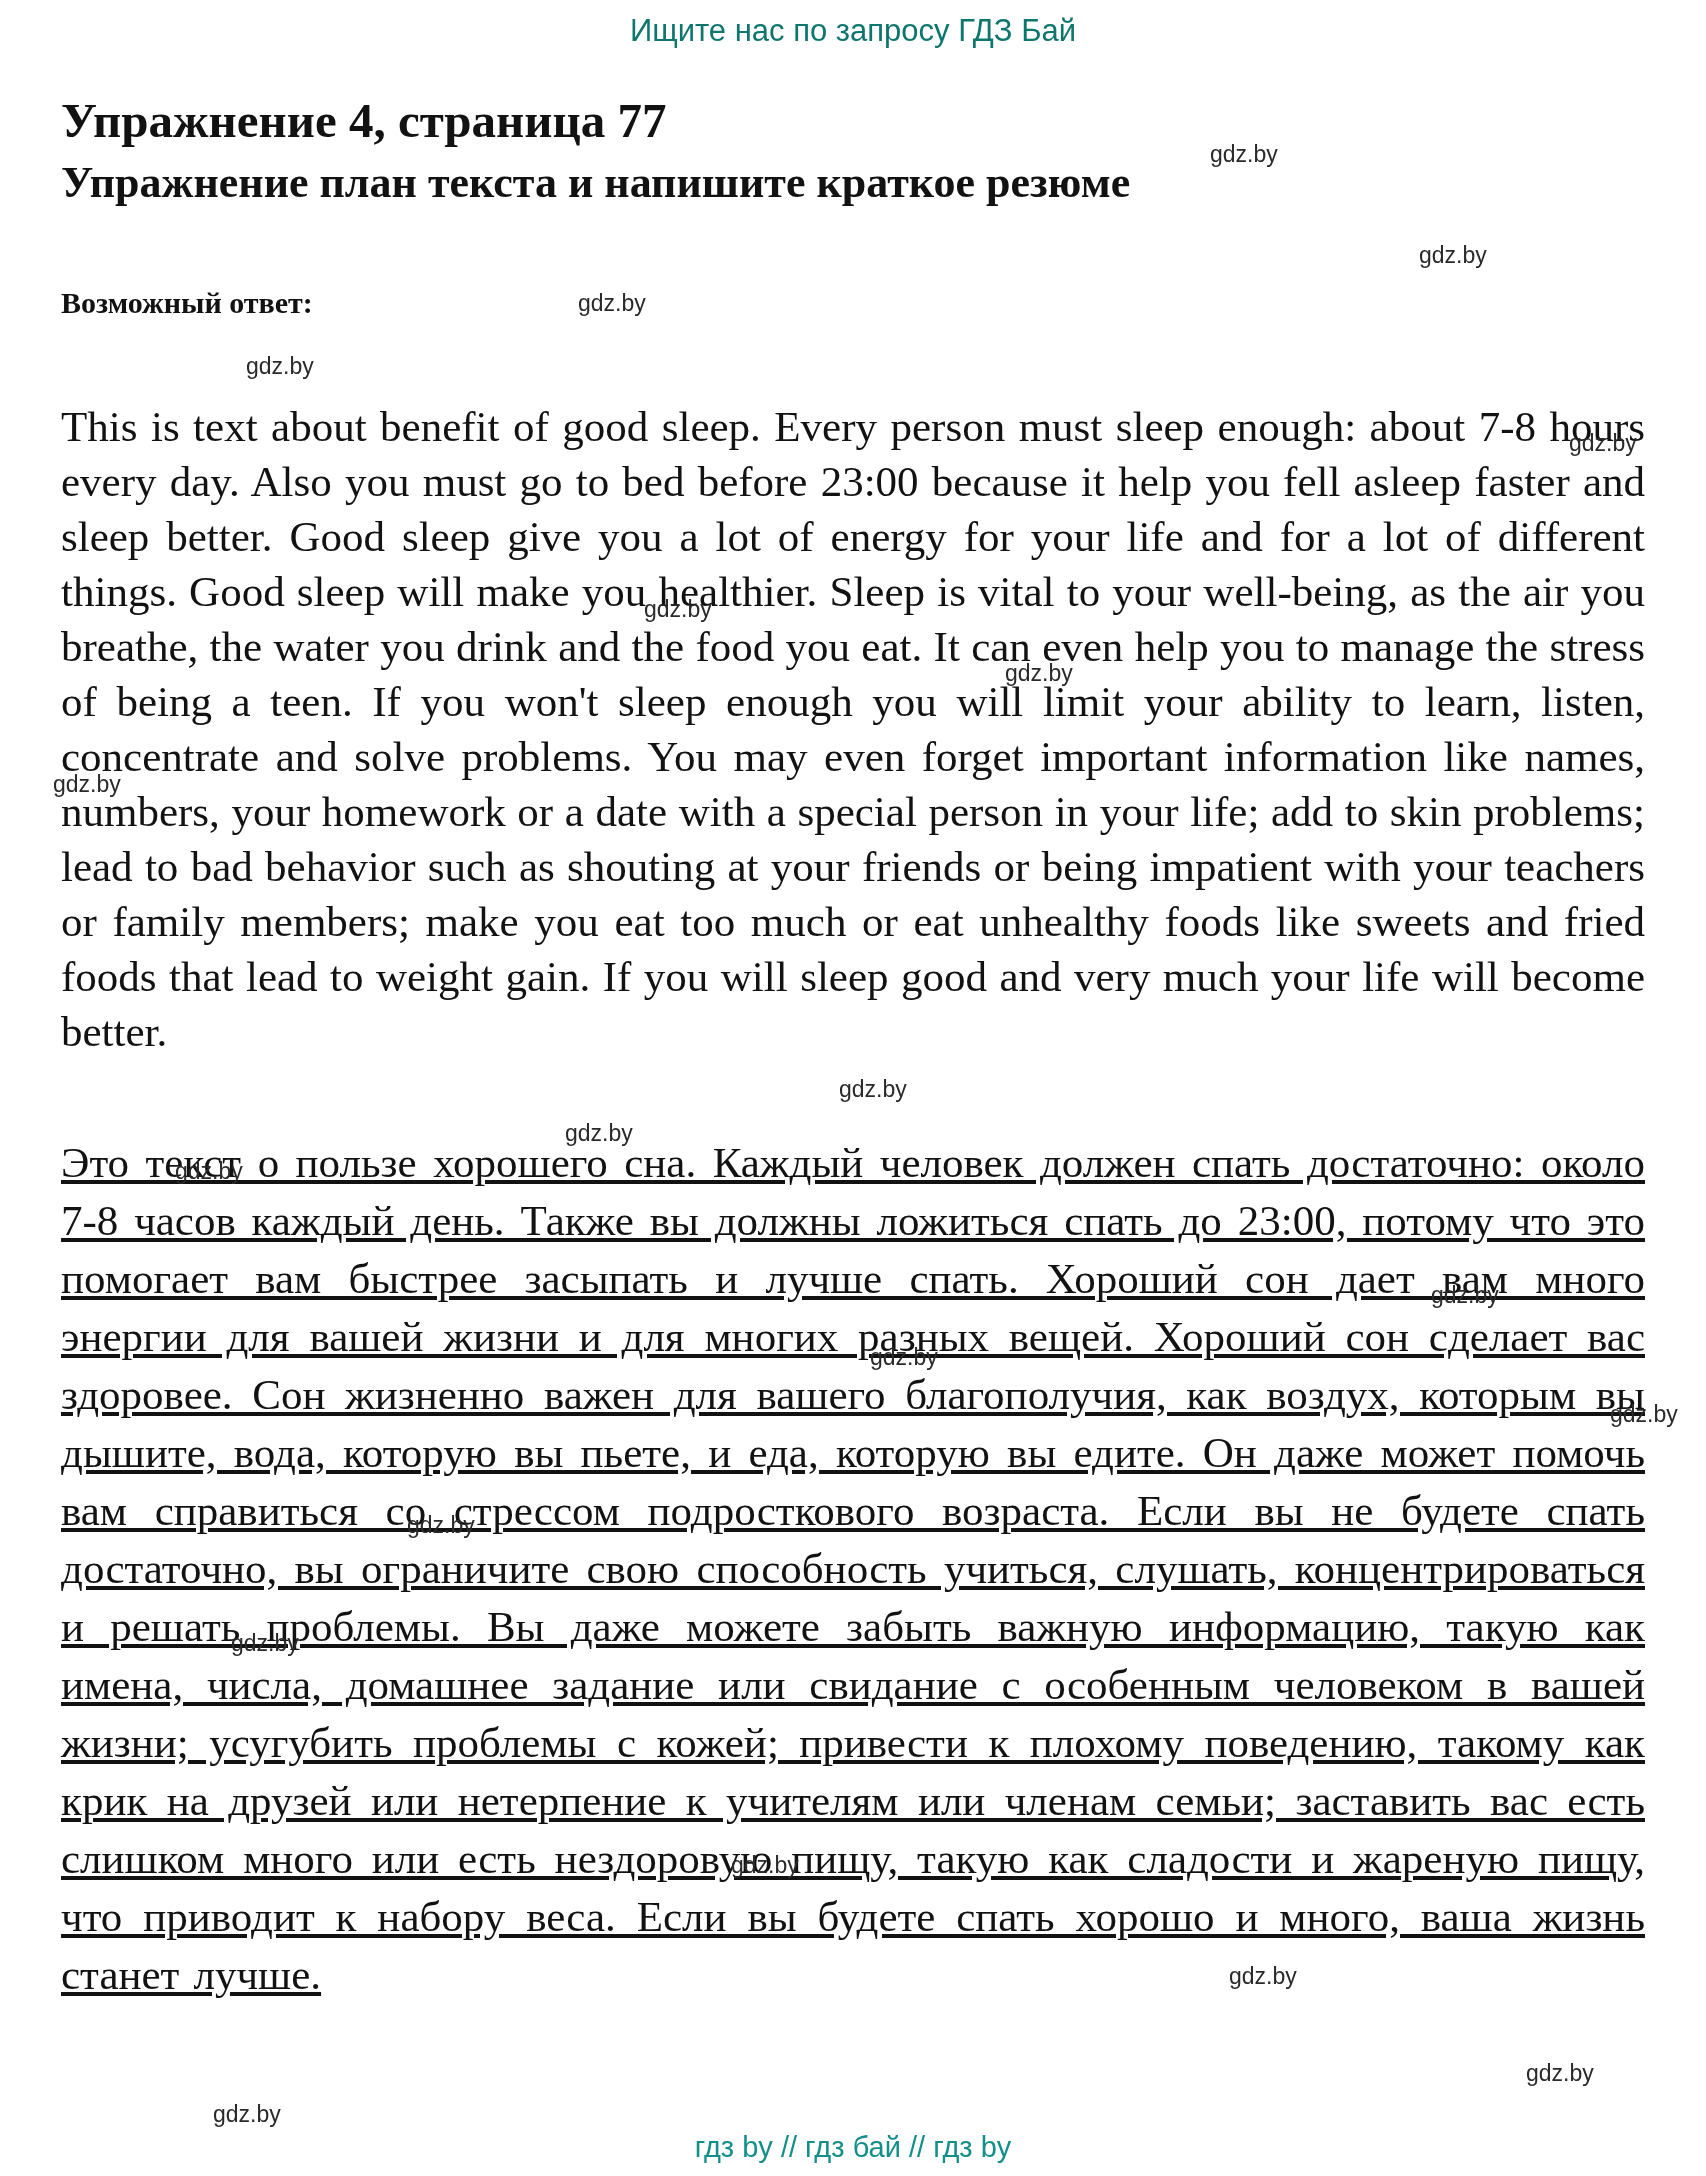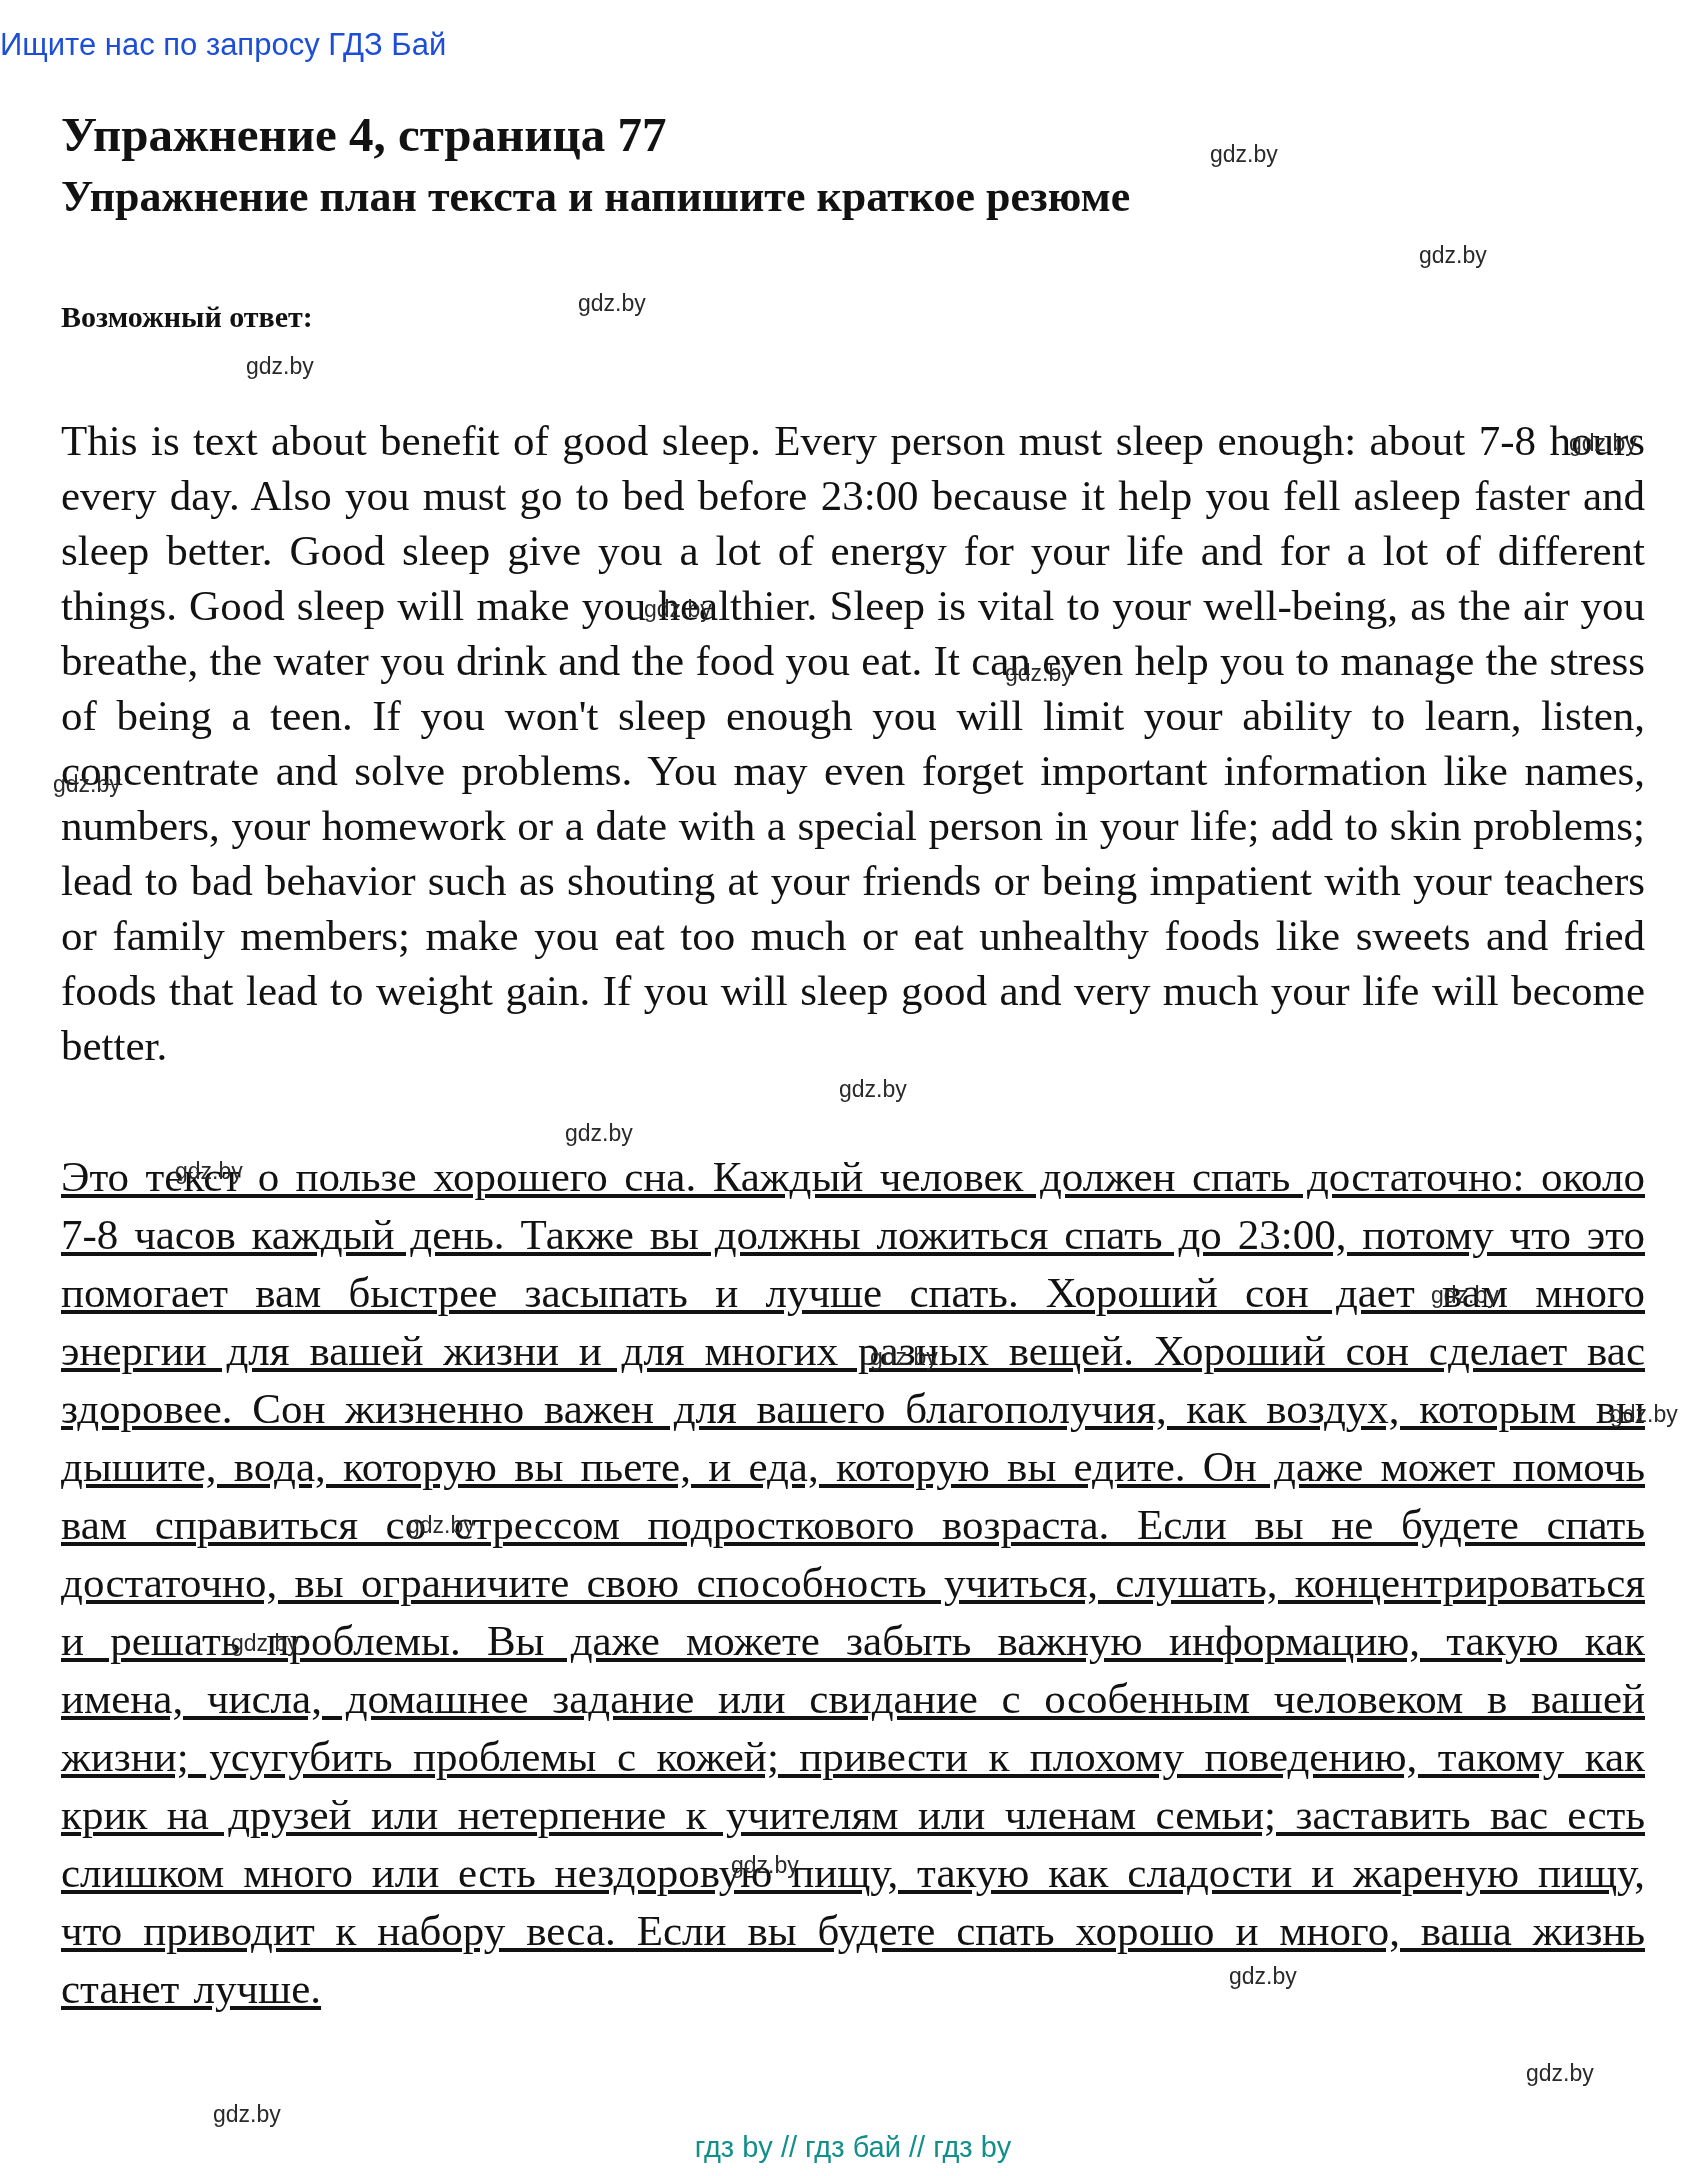--- a/index.html
+++ b/index.html
@@ -10,25 +10,25 @@
   .page {
     position: relative;
     width: 1706px;
     height: 2176px;
     background: #ffffff;
     overflow: hidden;
     font-family: "Liberation Serif", "DejaVu Serif", serif;
     color: #121212;
   }
   .top-banner {
-    padding-top: 27px;
-    text-align: left;
+    padding-top: 13px;
+    text-align: center;
     font-family: "Liberation Sans", "DejaVu Sans", sans-serif;
     font-size: 31px;
-    color: #1d4ed8;
+    color: #0f766e;
   }
   .content {
     padding: 0 61px 0 61px;
   }
   .exercise-title {
     margin: 44px 0 0 0;
     font-size: 49px;
     font-weight: bold;
     line-height: 1.15;
   }

